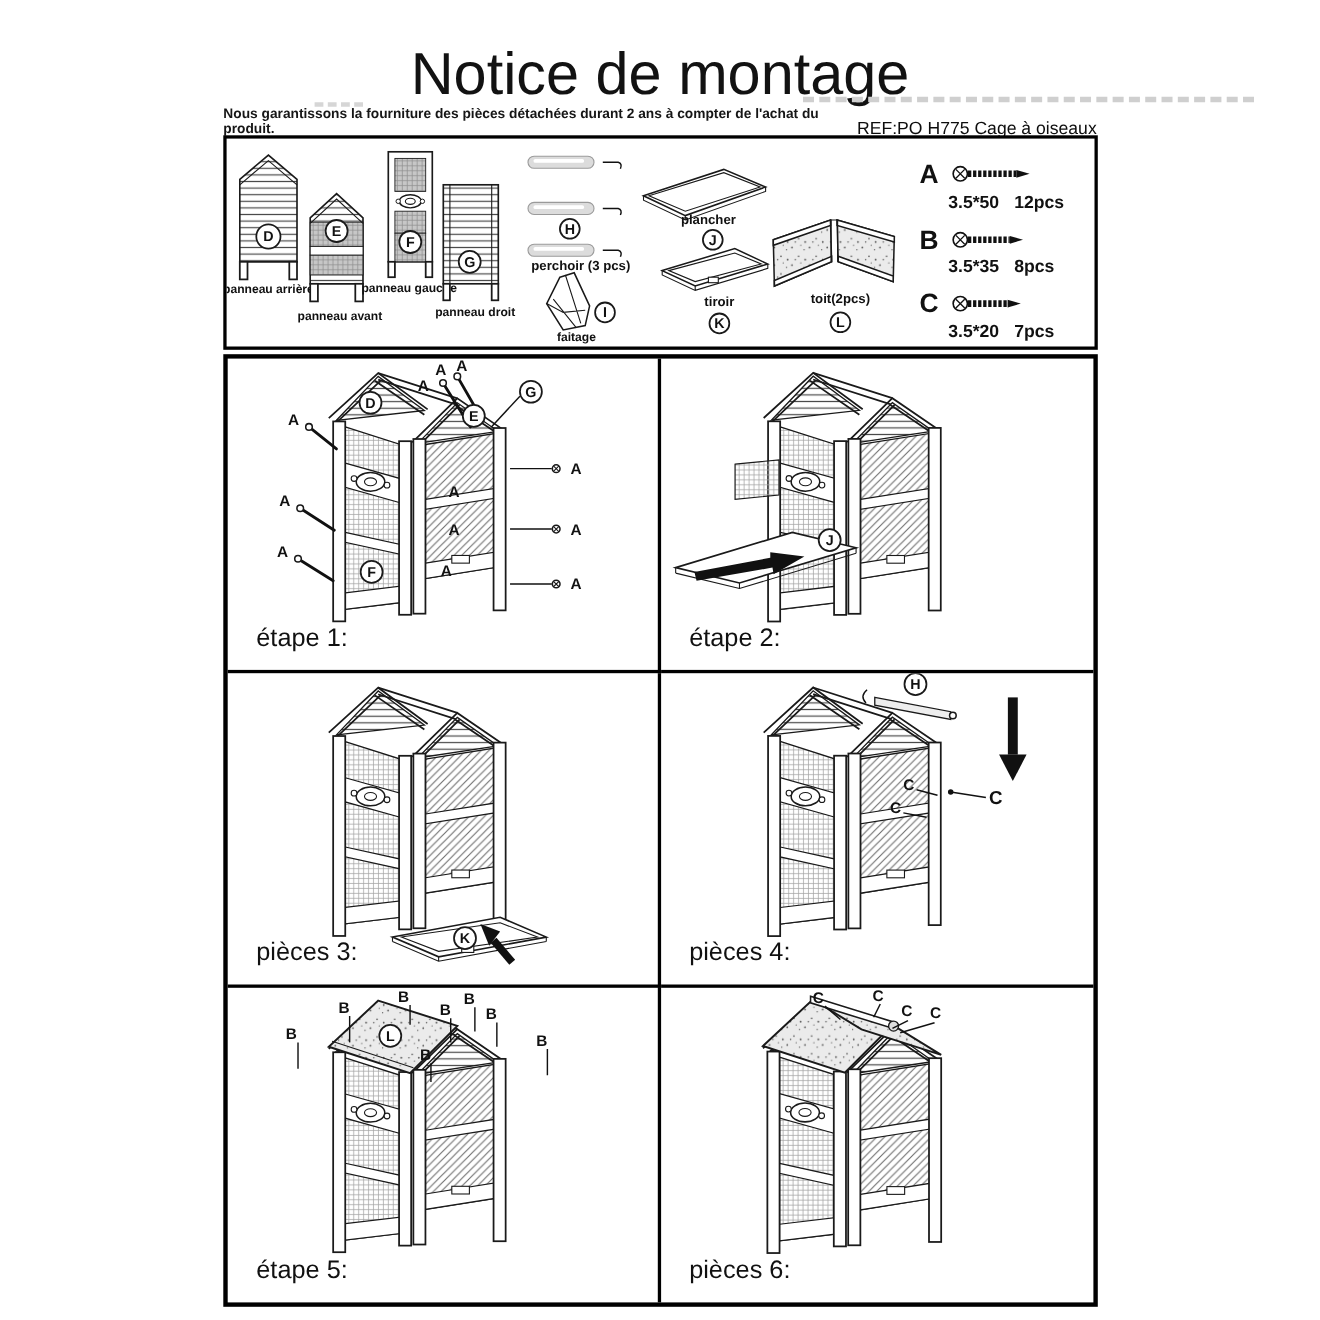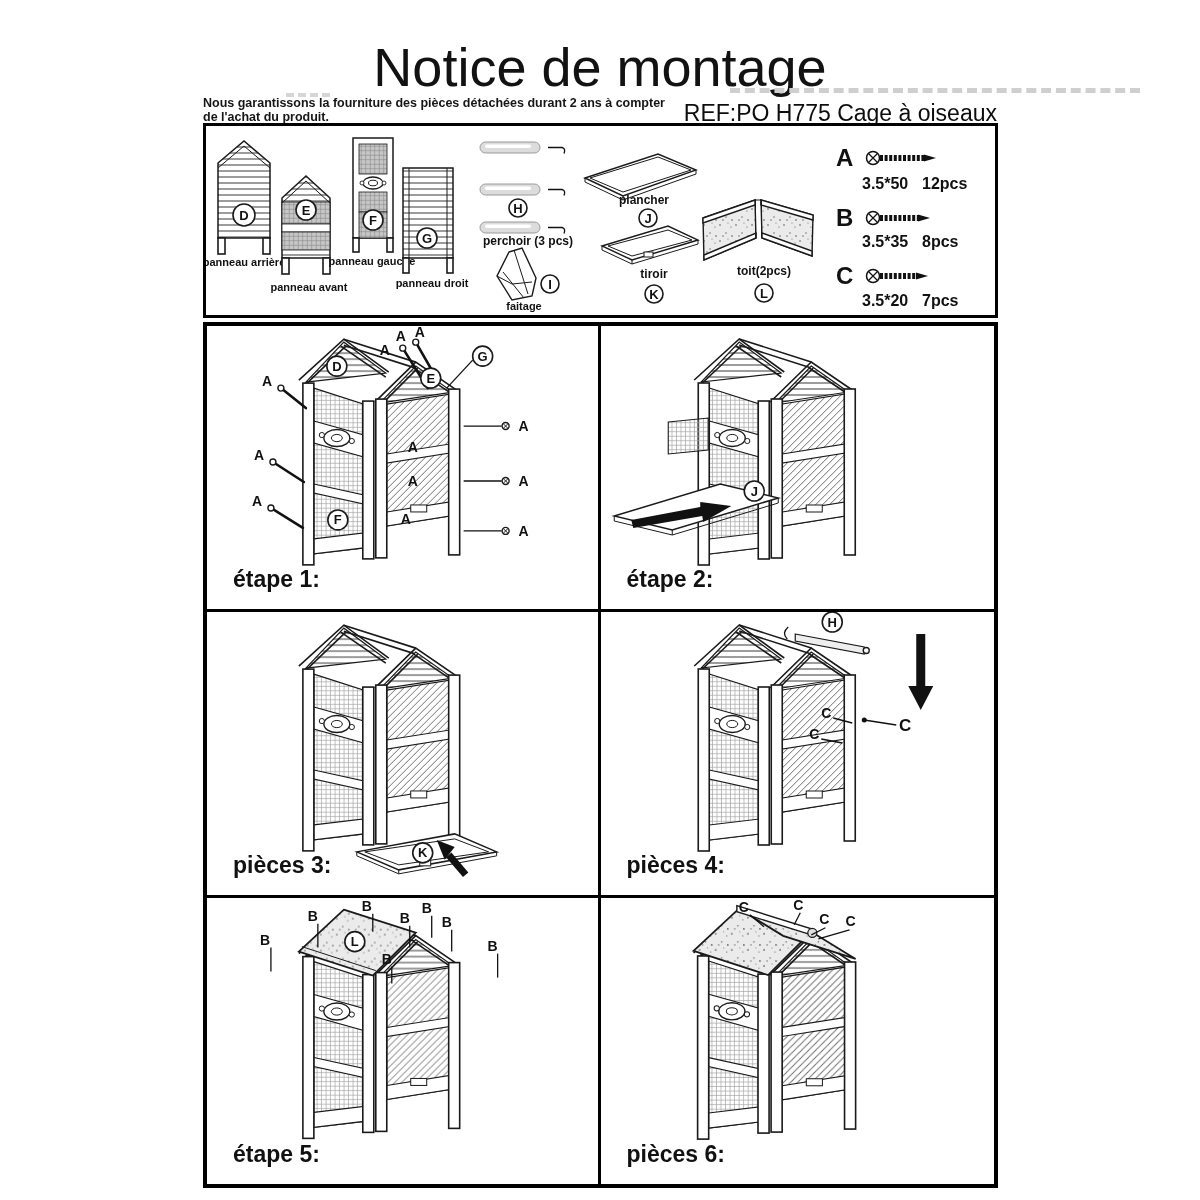--- a/index.html
+++ b/index.html
@@ -7,31 +7,31 @@
         font-family:"Liberation Sans", sans-serif;color:#111;}
   .title{position:absolute;left:0;top:20px;width:1200px;text-align:center;
          font-size:54px;font-weight:400;color:#121212;letter-spacing:0px;margin-top:16px;}
   .smudge1{position:absolute;left:730px;top:88px;width:410px;height:0;
            border-top:5px dashed #cfcfcf;}
   .smudge2{position:absolute;left:286px;top:93px;width:44px;height:0;
            border-top:4px dashed #d6d6d6;}
   .subheader{position:absolute;left:203px;top:96px;width:794px;display:flex;
              justify-content:space-between;align-items:flex-end;gap:13px;}
   .warranty{font-size:12.5px;font-weight:700;color:#161616;padding-bottom:3px;}
-  .reference{font-size:23px;font-weight:400;color:#0d0d0d;white-space:nowrap;}
+  .reference{font-size:16px;font-weight:400;color:#0d0d0d;white-space:nowrap;}
   .parts-box{position:absolute;left:203px;top:123px;width:789px;height:189px;
              border:3px solid #000;}
   .steps-grid{position:absolute;left:203px;top:322px;width:787px;height:858px;
               border:4px solid #000;display:grid;
               grid-template-columns:1fr 1fr;grid-template-rows:1fr 1fr 1fr;}
   .cell{position:relative;border-right:3px solid #000;border-bottom:3px solid #000;}
   .cell:nth-child(2n){border-right:none;}
   .cell:nth-child(n+5){border-bottom:none;}
   .cell svg{position:absolute;left:0;top:0;width:100%;height:100%;}
-  .etape{position:absolute;left:26px;bottom:16px;font-size:23px;font-weight:700;color:#111;}
+  .etape{position:absolute;left:26px;bottom:16px;font-size:23px;font-weight:400;color:#111;}
   svg text{font-family:"Liberation Sans", sans-serif;fill:#111;}
   .cl{font-size:13px;font-weight:700;text-anchor:middle;}
   .al{font-size:14px;font-weight:700;text-anchor:middle;}
   .albig{font-size:17px;font-weight:700;text-anchor:middle;}
   .pl{font-size:11px;font-weight:700;text-anchor:middle;}
   .swletter{font-size:24px;font-weight:700;}
   .swsize{font-size:16px;font-weight:700;}
   .circ{fill:#fff;stroke:#1a1a1a;stroke-width:1.6;}
   .bar{fill:none;stroke:#1a1a1a;stroke-width:1.6;}
   .post{fill:#fff;stroke:#1a1a1a;stroke-width:1.6;}

